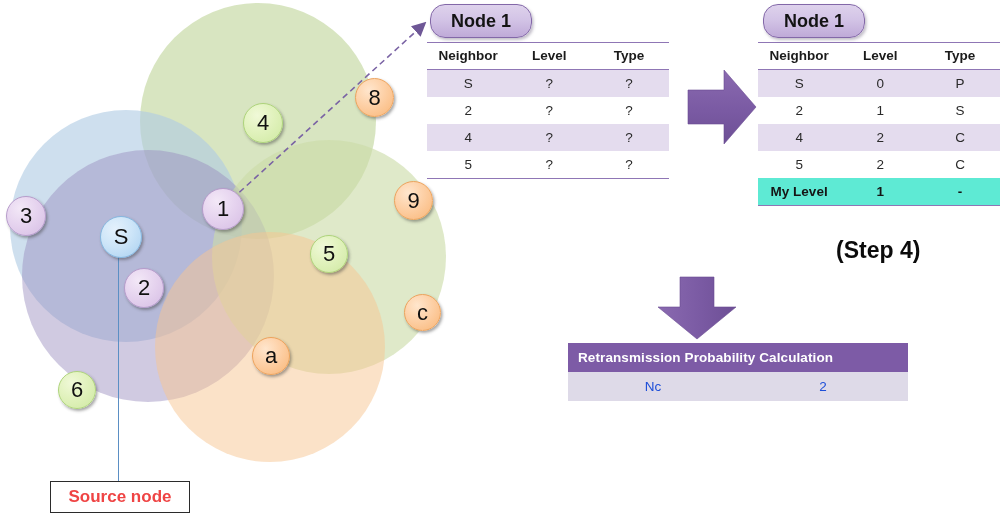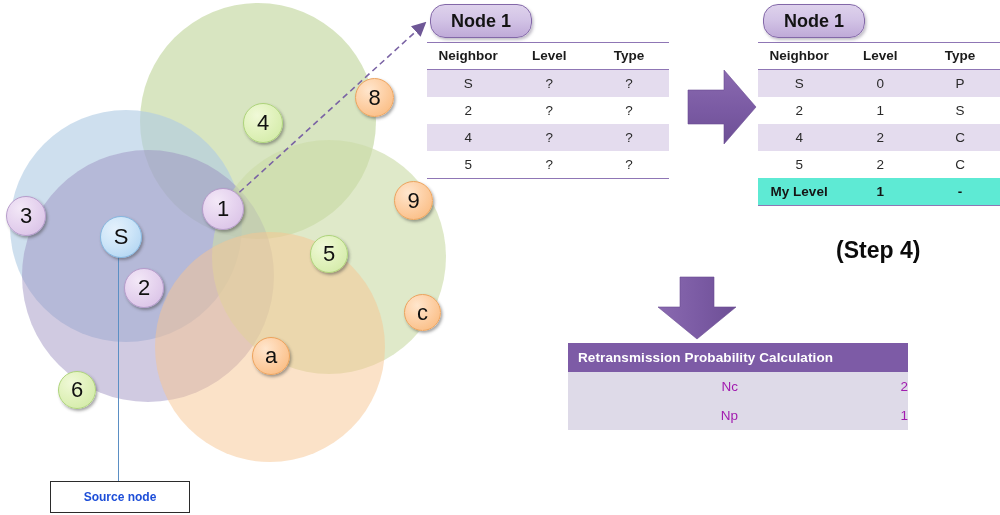--- a/index.html
+++ b/index.html
@@ -51,21 +51,21 @@
   }
   #source-arrowhead{
     position:absolute;left:113px;top:240px;width:0;height:0;
     border-left:5px solid transparent;border-right:5px solid transparent;
     border-bottom:9px solid #5b8fc4;z-index:31;
   }
   #source-box{
     position:absolute;left:50px;top:481px;width:138px;height:30px;
     border:1.5px solid #2b2b2b;background:#ffffff;
     display:flex;align-items:center;justify-content:center;
-    font-size:12px;font-weight:bold;color:#1d4ed8;z-index:45;
+    font-size:17px;font-weight:bold;color:#ef4444;z-index:45;
   }
 
   
   #dash-svg{position:absolute;left:0;top:0;width:1000px;height:515px;z-index:35;pointer-events:none;}
 
   
   .tbl{position:absolute;z-index:20;}
   .tbl table{border-collapse:collapse;width:100%;}
   .tbl th{
     font-size:13.5px;font-weight:bold;color:#1b1b1b;
@@ -96,21 +96,21 @@
   }
 
   
   #tbl-step3{position:absolute;left:544px;top:343px;width:340px;z-index:20;margin-left:24px;}
   #tbl-step3 table{border-collapse:collapse;width:100%;}
   #tbl-step3 .s3head{
     background:#7d5ba6;color:#ffffff;font-size:13.5px;font-weight:bold;
     text-align:left;padding:7px 10px;letter-spacing:0.1px;
   }
   #tbl-step3 td{
-    font-size:13.5px;color:#a21caf;padding:7px 0;text-align:right;
+    font-size:13.5px;color:#1d4ed8;padding:7px 0;text-align:center;
   }
   #tbl-step3 tr.r-dark td{background:#dedae8;}
   #tbl-step3 tr.r-light td{background:#eeecf2;}
 
   
   .bigarrow{position:absolute;z-index:25;}
 
   
   .step-label{
     position:absolute;font-size:23px;font-weight:bold;color:#0b0b0b;
@@ -300,22 +300,18 @@
       <thead>
         <tr>
           <th class="s3head" colspan="2">Retransmission Probability Calculation</th>
         </tr>
       </thead>
       <tbody>
         <tr class="r-dark">
           <td style="width:50%">Nc</td>
           <td style="width:50%">2</td>
         </tr>
-        <tr class="r-dark">
-          <td>Np</td>
-          <td>1</td>
-        </tr>
       </tbody>
     </table>
   </div>
 
 
 </div>
 
 </body></html>

